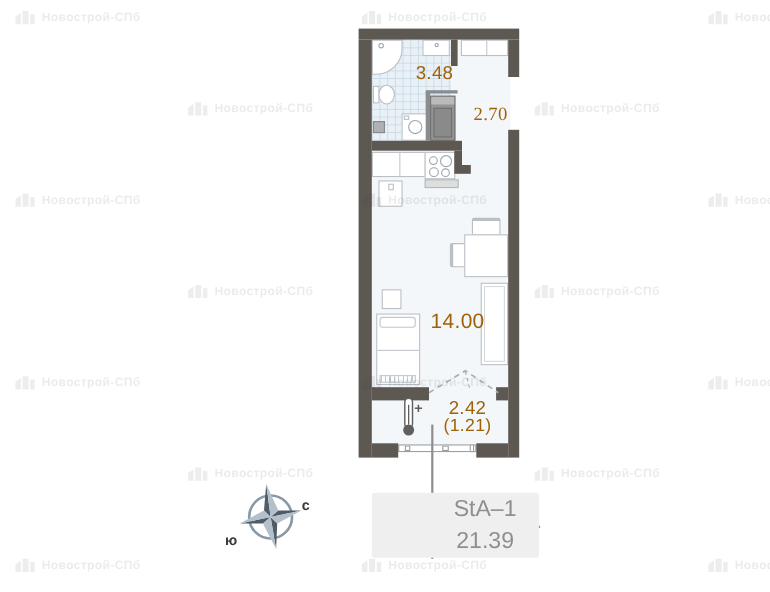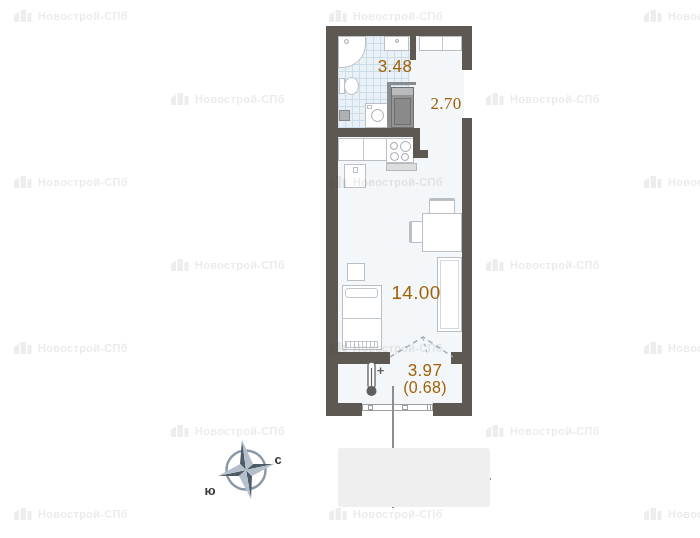--- a/index.html
+++ b/index.html
@@ -113,27 +113,29 @@
   <div class="abs wall" style="left:338px;top:128px;width:82px;height:9px;"></div>
   <div class="abs wall" style="left:413px;top:137px;width:7px;height:21px;"></div>
   <div class="abs wall" style="left:420px;top:150px;width:8px;height:8px;"></div>
   <div class="abs wall" style="left:410px;top:36px;width:6px;height:24px;"></div>
   <div class="abs wall-thin" style="left:387px;top:84px;width:4px;height:44px;"></div>
   <div class="abs wall-thin" style="left:387px;top:82px;width:29px;height:3px;"></div>
 
   <div class="abs area-label lbl-17" style="left:370px;top:57px;width:50px;">3.48</div>
   <div class="abs area-label lbl-17" style="left:424px;top:94px;width:44px;font-family:Liberation Serif, serif;">2.70</div>
   <div class="abs area-label lbl-19" style="left:388px;top:257px;width:56px;margin-top:25px;">14.00</div>
-  <div class="abs area-label lbl-17" style="left:402px;top:361px;width:46px;">3.97</div>
-  <div class="abs area-label lbl-16" style="left:399px;top:379px;width:52px;">(0.68)</div>
+  <div class="abs area-label lbl-17" style="left:402px;top:361px;width:46px;">2.42</div>
+  <div class="abs area-label lbl-16" style="left:399px;top:379px;width:52px;">(1.21)</div>
 
   <div class="abs lead" style="left:392px;top:386px;width:2px;height:122px;"></div>
   <div class="abs lead" style="left:393px;top:478px;width:98px;height:2px;"></div>
 
   <div class="abs card" style="left:338px;top:448px;width:152px;height:59px;"></div>
+  <div class="abs card-txt" style="left:392px;top:451px;width:98px;">StA–1</div>
+  <div class="abs card-txt" style="left:392px;top:480px;width:98px;">21.39</div>
 
   <svg class="overlay" width="700" height="538" viewBox="0 0 700 538">
     <g>
       <path d="M390,357 L423,337 L453,357" fill="none" stroke="#a8aeb4" stroke-width="1.5" stroke-dasharray="5,4"></path>
       <path d="M423,338 L427,353" fill="none" stroke="#a8aeb4" stroke-width="1" stroke-dasharray="3,3"></path>
     </g>
     <g>
       <rect x="368" y="362" width="7" height="27" rx="3.5" fill="#fff" stroke="#5f5f5f" stroke-width="1.3"></rect>
       <line x1="371.5" y1="368" x2="371.5" y2="386" stroke="#5f5f5f" stroke-width="1.2"></line>
       <circle cx="371.5" cy="391" r="5" fill="#5f5f5f"></circle>

